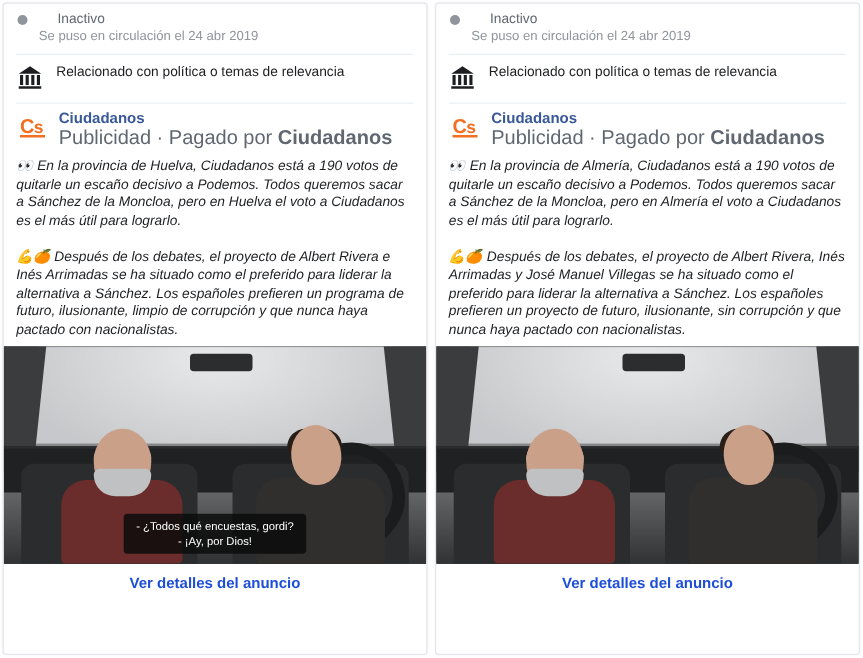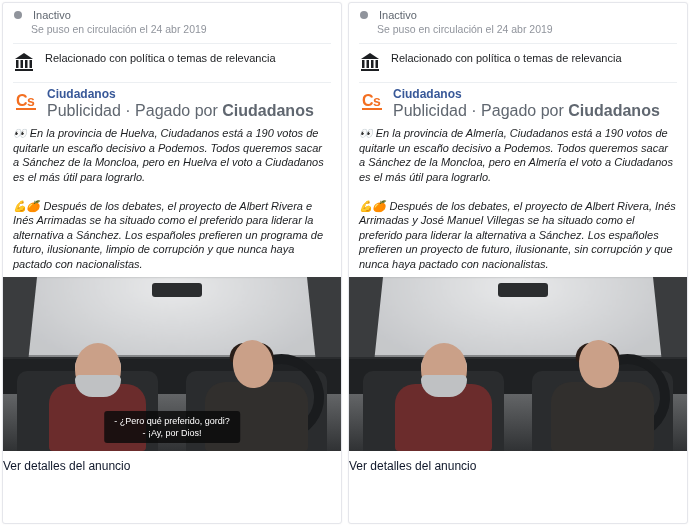--- a/index.html
+++ b/index.html
@@ -31,22 +31,22 @@
     flex-direction: column;
     position: relative;
   }
 
   
   .status-row {
     padding: 6px 10px 4px 10px;
   }
   .status-line {
     display: flex;
-    align-items: center;
-    gap: 10px;
+    align-items: flex-end;
+    gap: 23px;
   }
   .dot-icon svg { display:block; }
   .status-text {
     font-size: 11px;
     color: #606770;
   }
   .sub-text {
     font-size: 10.5px;
     color: #90949c;
     margin-left: 18px;
@@ -257,25 +257,26 @@
     font-size: 9px;
     line-height: 12px;
     padding: 4px 10px;
     border-radius: 3px;
     text-align: center;
     max-width: 85%;
     white-space: pre-wrap;
   }
 
   .footer-link {
-    text-align: left;
+    text-align: center;
     font-size: 12px;
-    color: #0f172a;
+    color: #1d4ed8;
     padding: 8px 0 8px 0;
     cursor: pointer;
+    font-weight: bold;
   }
 
   
   .gov-icon svg, .cs-logo svg { display:block; }
   .cs-logo {
     width: 26px;
     height: 26px;
     border-radius: 3px;
     overflow: hidden;
     flex-shrink: 0;
@@ -353,21 +354,21 @@
         <div class="torso"></div>
         <div class="hair"></div>
         <div class="head"></div>
         <div class="beard"></div>
       </div>
       <div class="person-r">
         <div class="torso"></div>
         <div class="hair2"></div>
         <div class="head"></div>
       </div>
-      <div class="caption-box">- ¿Pero qué preferido, gordi?
+      <div class="caption-box">- ¿Todos qué encuestas, gordi?
 - ¡Ay, por Dios!</div>
     </div>
 
     <div class="footer-link">Ver detalles del anuncio</div>
   </div>
     <div class="card">
     <div class="status-row">
       <div class="status-line">
         <span class="dot-icon">
             <svg width="10" height="10" viewBox="0 0 10 10">

